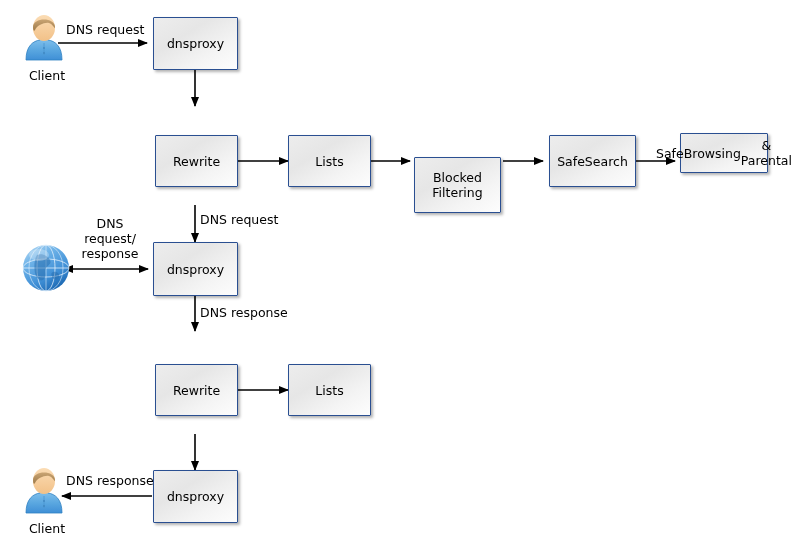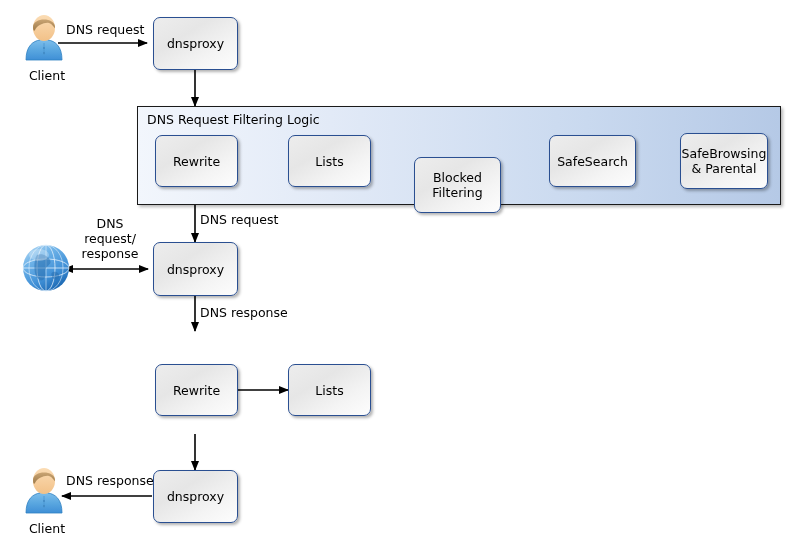--- a/index.html
+++ b/index.html
@@ -38,21 +38,21 @@
     line-height: 15px;
     color: #000;
     white-space: nowrap;
   }
 
   
   .node {
     position: absolute;
     box-sizing: border-box;
     border: 1.6px solid #2a4f91;
-    border-radius: 7px;
+    border-radius: 1px;
     background: linear-gradient(to bottom right, #ededed 0%, #e6e6e6 35%, #f4f4f4 70%, #fdfdfd 100%);
     box-shadow: 2px 2px 3px rgba(0,0,0,0.30);
     display: flex;
     align-items: center;
     justify-content: center;
     text-align: center;
     font-size: 12.5px;
     line-height: 15px;
     color: #000;
   }
@@ -164,23 +164,20 @@
     <g transform="translate(22,467)">
       <path d="M4,46 C4,32 11,27 18,26 L18,21 L26,21 L26,26 C33,27 40,32 40,46 Z" fill="url(#shirtGrad)" stroke="#2f80c2" stroke-width="0.8"></path>
       <ellipse cx="22" cy="14" rx="11" ry="13" fill="url(#faceGrad)"></ellipse>
       <path d="M11,13 C11,3 33,3 33,13 C33,16 31,10 27,9 C23,8 15,11 13,16 C12,18 11,16 11,13 Z" fill="url(#hairGrad)"></path>
       <path d="M22,29 L22,41" stroke="#4a95cf" stroke-width="0.8"></path>
       <circle cx="22" cy="34" r="0.9" fill="#3f87c0"></circle>
       <circle cx="22" cy="39" r="0.9" fill="#3f87c0"></circle>
     </g>
   </svg>
 
-  <div class="panel" style="left:137px; top:106px; width:644px; height:99px;">
-    <div class="panel-title">DNS Request Filtering Logic</div>
-  </div>
 
 
   <div class="node" style="left:153px; top:17px; width:85px; height:53px;">
     <span>dnsproxy</span>
   </div>
 
   <div class="node" style="left:153px; top:242px; width:85px; height:54px;">
     <span>dnsproxy</span>
   </div>
 
@@ -198,21 +195,21 @@
 
   <div class="node" style="left:414px; top:133px; width:87px; height:56px; flex-direction:column;margin-top:24px;">
     <span>Blocked</span>
     <span>Filtering</span>
   </div>
 
   <div class="node" style="left:549px; top:135px; width:87px; height:52px;">
     <span>SafeSearch</span>
   </div>
 
-  <div class="node" style="left:680px; top:133px; width:88px; height:56px; flex-direction:column;">
+  <div class="node" style="left:680px; top:133px; width:88px; height:40px; flex-direction:row;">
     <span>SafeBrowsing</span>
     <span>&amp; Parental</span>
   </div>
 
   <div class="node" style="left:155px; top:364px; width:83px; height:52px;">
     <span>Rewrite</span>
   </div>
 
   <div class="node" style="left:288px; top:364px; width:83px; height:52px;">
     <span>Lists</span>

